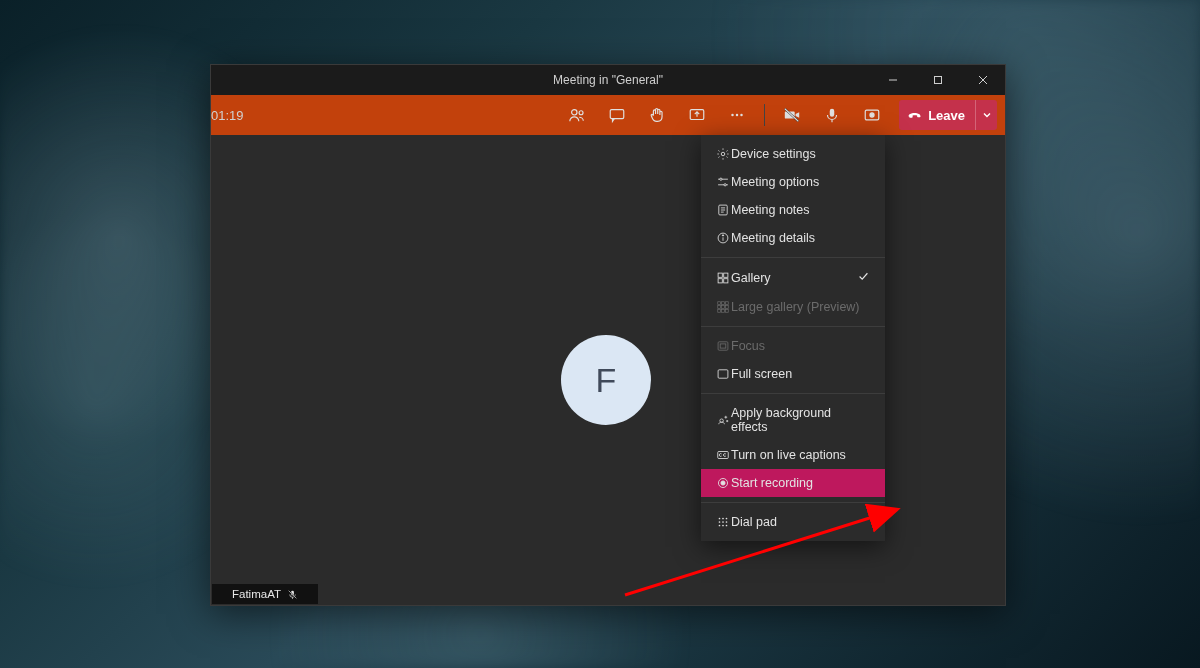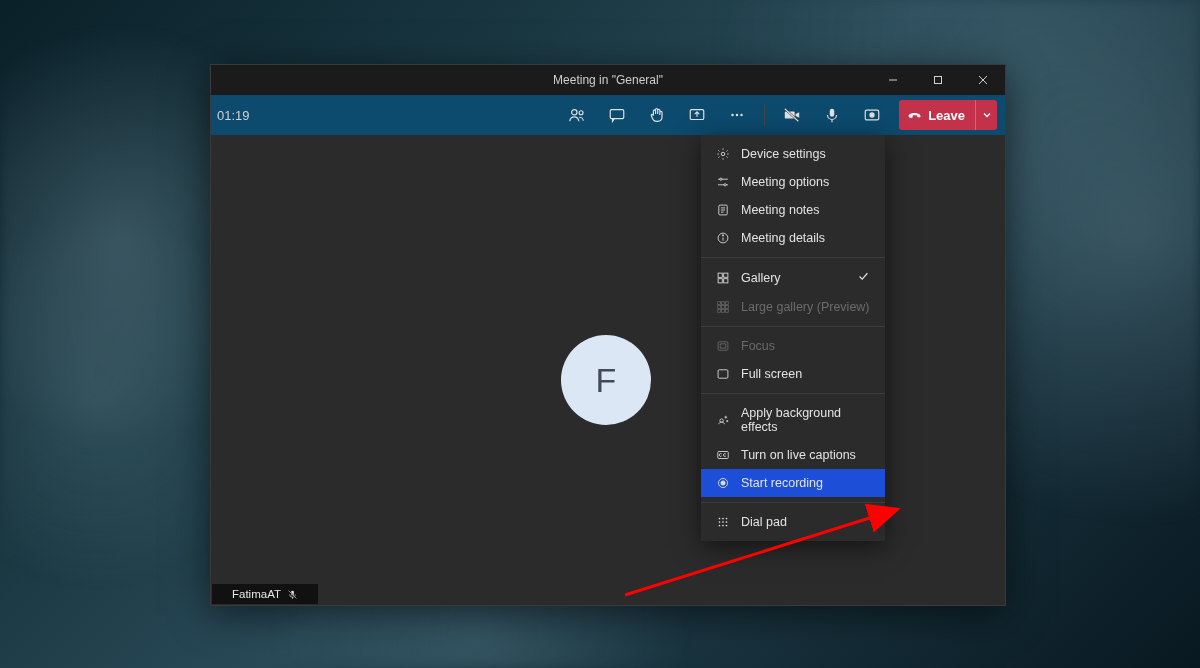--- a/index.html
+++ b/index.html
@@ -58,24 +58,24 @@
       display: flex;
       align-items: center;
       justify-content: center;
       color: #cfcfcf;
       cursor: pointer;
     }
     .win-btn svg { display: block; }
     
     .toolbar {
       height: 40px;
-      background: #0c4a6e;
-      display: flex;
-      align-items: center;
-      padding: 0 8px 0 6px;
+      background: #c2410c;
+      display: flex;
+      align-items: center;
+      padding: 0 8px 0 0;
       gap: 6px;
       color: #d0d0d0;
       font-size: 13px;
     }
     .toolbar .timer { min-width: 60px; }
     .toolbar .spacer { flex: 1; }
     .tbar-btn {
       width: 34px;
       height: 32px;
       display: flex;
@@ -160,28 +160,27 @@
       box-shadow: 0 6px 24px rgba(0,0,0,0.55);
       display: flex;
       flex-direction: column;
       padding: 5px 0;
       font-size: 12.5px;
       z-index: 50;
     }
     .menu-item {
       display: flex;
       align-items: center;
-      gap: 10px;
       padding: 7px 14px;
       color: #e3e3e3;
       cursor: pointer;
       position: relative;
     }
     .menu-item.disabled { color: #6b6b6b; cursor: default; }
-    .menu-item.highlighted { background: #1d4ed8; }
+    .menu-item.highlighted { background: #be185d; }
     .menu-item .mi-icon { width: 16px; display:flex; align-items:center; justify-content:center; }
     .menu-item .mi-label { flex: 1; }
     .menu-item .mi-check { width: 14px; }
     .menu-sep {
       height: 1px;
       background: #3d3d3d;
       margin: 5px 0;
     }
     
     .arrow {

